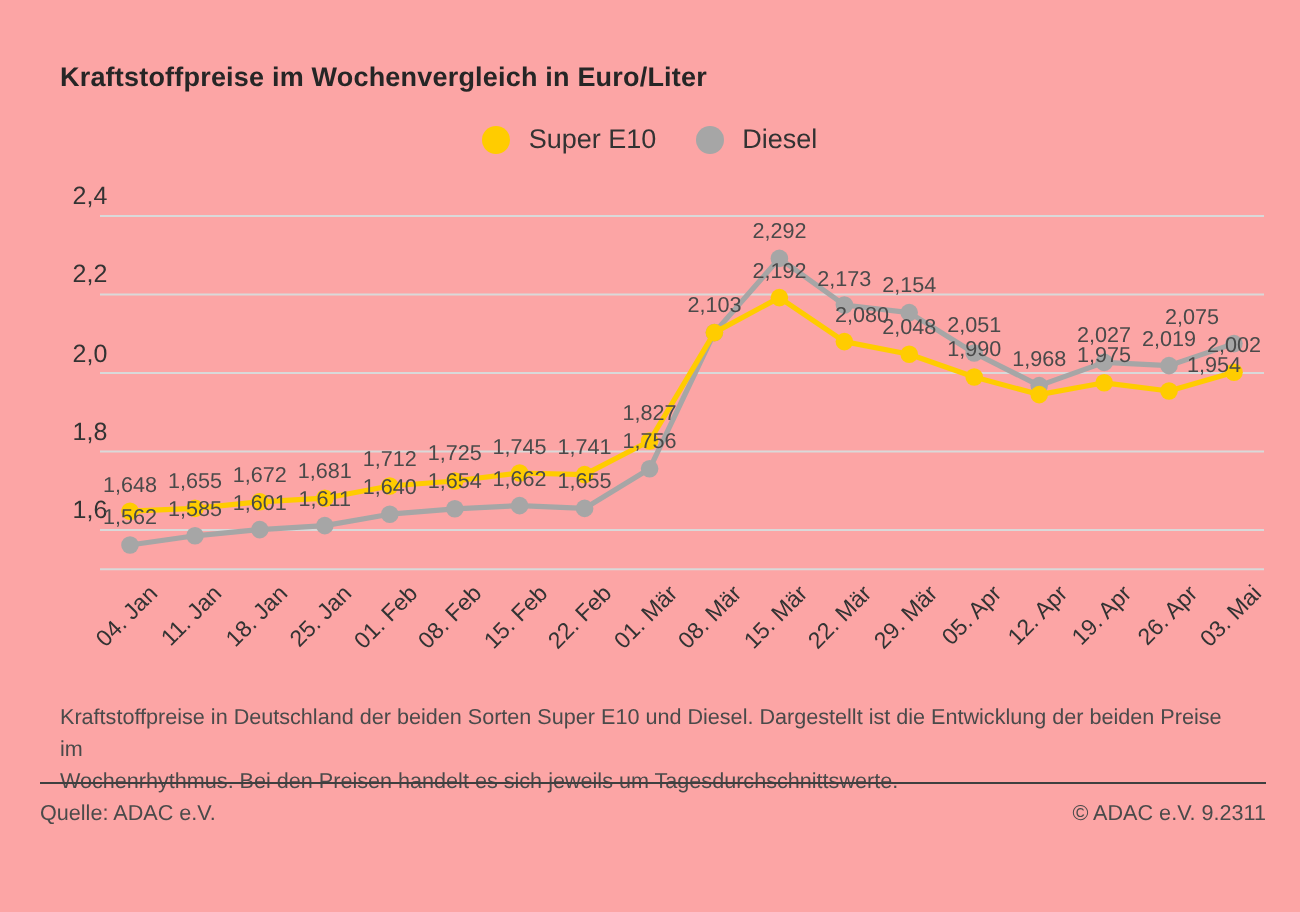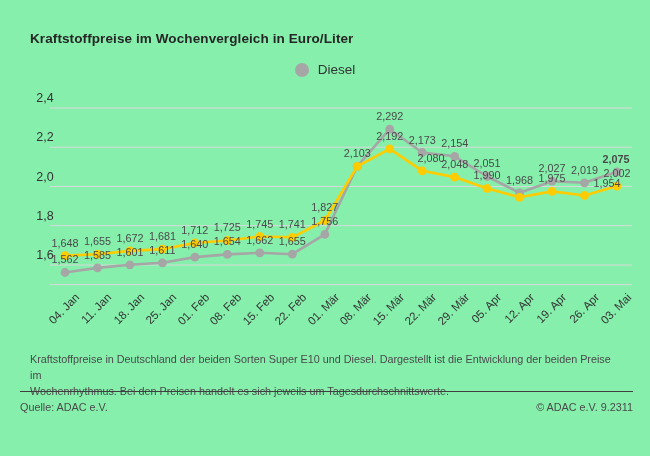--- a/index.html
+++ b/index.html
@@ -1,17 +1,17 @@
 <!DOCTYPE html>
 <html><head>
 <meta charset="utf-8">
 <style>
   * { margin:0; padding:0; box-sizing:border-box; }
   html,body { width:650px; height:456px; background:#ffffff; font-family:"Liberation Sans", sans-serif; }
-  .stage { position:relative; width:650px; height:456px; background:#86efac; overflow:hidden; }
+  .stage { position:relative; width:650px; height:456px; background:#fca5a5; overflow:hidden; }
 
   .title { position:absolute; left:30px; top:31px; font-size:13.5px; font-weight:bold; color:#262626; letter-spacing:.1px; }
 
   .legend { position:absolute; left:0; top:62px; width:650px; display:flex; justify-content:center; align-items:center; gap:20px; }
   .legend-item { display:flex; align-items:center; gap:9px; }
   .legend-dot { width:14px; height:14px; border-radius:50%; }
   .legend-label { font-size:13.5px; color:#333333; }
 
   .chart { position:absolute; left:0; top:0; width:650px; height:345px; }
   .chart svg { position:absolute; left:0; top:0; }
@@ -27,20 +27,24 @@
   .sourcerow div { font-size:10.8px; color:#4a4a4a; }
 </style>
 </head>
 <body>
 
 <div class="stage">
 
   <div class="title">Kraftstoffpreise im Wochenvergleich in Euro/Liter</div>
 
   <div class="legend">
+    <div class="legend-item">
+      <span class="legend-dot" id="dot-e10" style="background: rgb(255, 204, 0);"></span>
+      <span class="legend-label">Super E10</span>
+    </div>
     <div class="legend-item">
       <span class="legend-dot" id="dot-diesel" style="background: rgb(166, 166, 166);"></span>
       <span class="legend-label">Diesel</span>
     </div>
   </div>
 
   <div class="chart" id="chart">
       <svg width="650" height="345">
         <line x1="50" y1="108.0" x2="632" y2="108.0" stroke="#d9d9d9" stroke-width="1"></line>
         <line x1="50" y1="147.2" x2="632" y2="147.2" stroke="#d9d9d9" stroke-width="1"></line>
@@ -101,21 +105,21 @@
       <div class="dlabel" style="left: 229.824px; top: 233.833px;">1,662</div>
       <div class="dlabel" style="left: 262.294px; top: 235.206px;">1,655</div>
       <div class="dlabel" style="left: 294.765px; top: 215.385px;">1,756</div>
       <div class="dlabel" style="left: 359.706px; top: 110.195px;">2,292</div>
       <div class="dlabel" style="left: 392.176px; top: 133.549px;">2,173</div>
       <div class="dlabel" style="left: 424.647px; top: 137.278px;">2,154</div>
       <div class="dlabel" style="left: 457.118px; top: 157.491px;">2,051</div>
       <div class="dlabel" style="left: 489.588px; top: 173.78px;">1,968</div>
       <div class="dlabel" style="left: 522.059px; top: 162.201px;">2,027</div>
       <div class="dlabel" style="left: 554.529px; top: 163.771px;">2,019</div>
-      <div class="dlabel" style="left: 586px; top: 152.781px; font-weight: bold;">2,075</div>
+      <div class="dlabel" style="left: 566px; top: 152.781px;">2,075</div>
       <div class="dlabel" style="left: 35px; top: 236.58px; text-align: center;">1,648</div>
       <div class="dlabel" style="left: 67.4706px; top: 235.206px;">1,655</div>
       <div class="dlabel" style="left: 99.9412px; top: 231.87px;">1,672</div>
       <div class="dlabel" style="left: 132.412px; top: 230.104px;">1,681</div>
       <div class="dlabel" style="left: 164.882px; top: 224.02px;">1,712</div>
       <div class="dlabel" style="left: 197.353px; top: 221.469px;">1,725</div>
       <div class="dlabel" style="left: 229.824px; top: 217.544px;">1,745</div>
       <div class="dlabel" style="left: 262.294px; top: 218.329px;">1,741</div>
       <div class="dlabel" style="left: 294.765px; top: 201.451px;">1,827</div>
       <div class="dlabel" style="left: 327.235px; top: 147.286px;">2,103</div>

